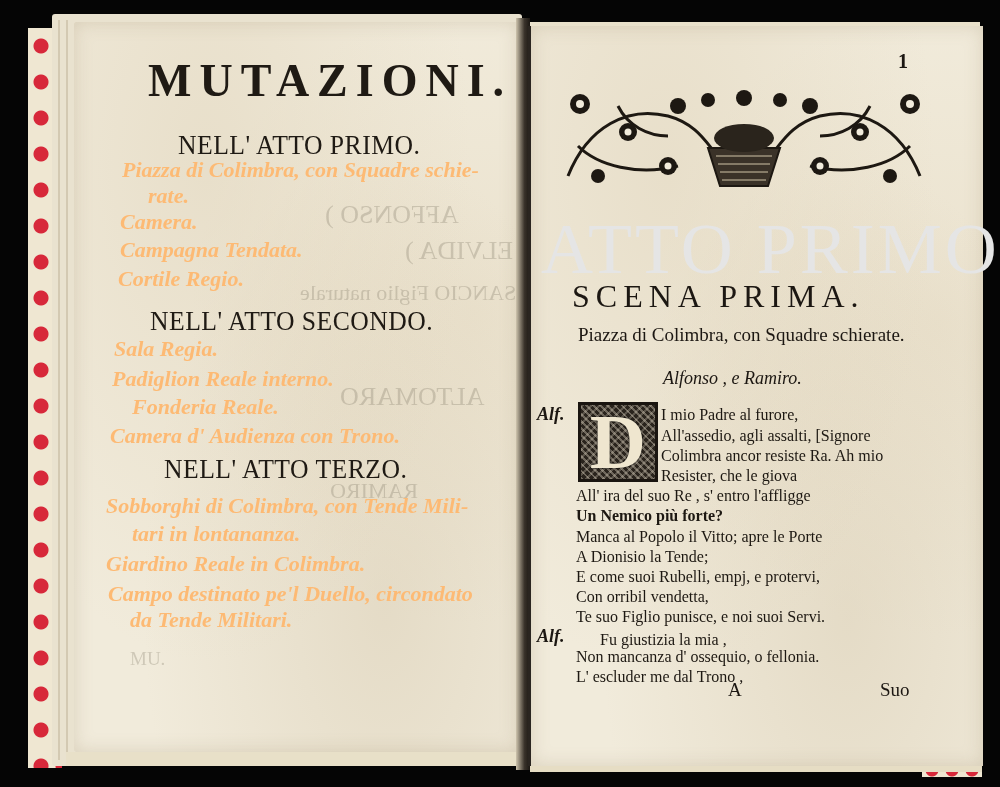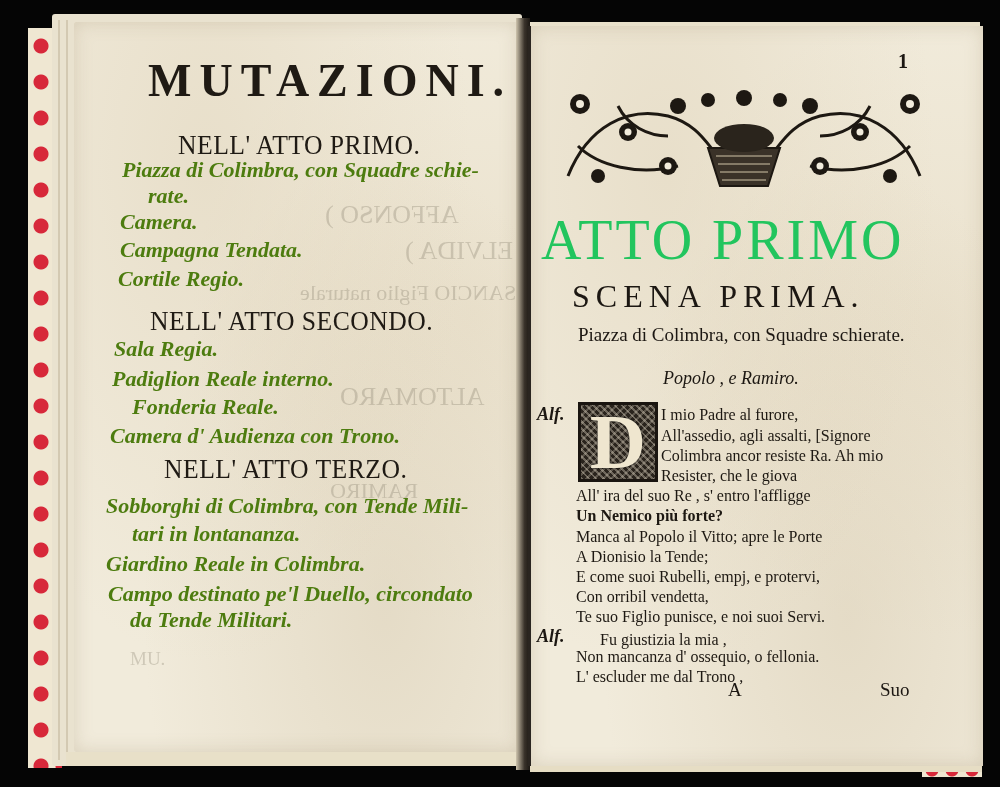--- a/index.html
+++ b/index.html
@@ -65,32 +65,32 @@
     position: absolute; left: 148px; top: 54px;
     font-size: 46px; font-weight: bold; letter-spacing: 8px;
     color: #1f1a14;
   }
   .act-head {
     position: absolute; font-size: 27px; color: #1f1a14; letter-spacing: 0.5px;
     transform: scaleX(0.95); transform-origin: left;
   }
   .scene-line {
     position: absolute; font-style: italic; font-weight: bold; font-size: 22px;
-    color: #4d7c0f; line-height: 27px; white-space: nowrap;
+    color: #fdba74; line-height: 27px; white-space: nowrap;
   }
   .ghost {
     position: absolute; color: rgba(120,110,95,.28); font-size: 26px; white-space: nowrap;
     transform: scaleX(-1);
   }
 
   
   .page-num { position: absolute; left: 898px; top: 50px; font-size: 20px; font-weight: bold; }
   .ornament { position: absolute; left: 558px; top: 86px; width: 372px; height: 106px; }
   .atto-title {
-    position: absolute; left: 541px; top: 208px; font-size: 56px; letter-spacing: 3px; color: #22c55e;
+    position: absolute; left: 541px; top: 208px; font-size: 72px; letter-spacing: 3px; color: #e5e5e5;
   }
   .scena-title {
     position: absolute; left: 572px; top: 278px; font-size: 32px; letter-spacing: 6px;
   }
   .setting { position: absolute; left: 578px; top: 324px; font-size: 19px; }
   .characters { position: absolute; left: 663px; top: 368px; font-size: 18px; font-style: italic; }
   .speaker { position: absolute; font-style: italic; font-weight: bold; font-size: 18px; }
   .dropcap {
     position: absolute; left: 578px; top: 402px; width: 74px; height: 74px;
     background: #2a241d;
@@ -189,21 +189,21 @@
   <path d="M150 62 L222 62 L210 100 L162 100 Z" fill="none" stroke="#1d1812" stroke-width="2"></path>
   <g stroke="#cfc3a6" stroke-width="1">
     <path d="M158 70 L214 70 M160 78 L212 78 M162 86 L210 86 M164 94 L208 94"></path>
   </g>
   <ellipse cx="186" cy="52" rx="30" ry="14" fill="#2a241c"></ellipse>
 </svg>
 
 <div class="atto-title">ATTO PRIMO</div>
 <div class="scena-title">SCENA PRIMA.</div>
 <div class="setting">Piazza di Colimbra, con Squadre schierate.</div>
-<div class="characters">Popolo , e Ramiro.</div>
+<div class="characters">Alfonso , e Ramiro.</div>
 
 <div class="speaker" style="left:537px;top:404px;">Alf.</div>
 <div class="dropcap">D</div>
 
 <div class="verse" style="left:661px;top:405px;">I mio Padre al furore,</div>
 <div class="verse" style="left:661px;top:426px;">All'assedio, agli assalti, [Signore</div>
 <div class="verse" style="left:661px;top:446px;">Colimbra ancor resiste Ra. Ah mio</div>
 <div class="verse" style="left:661px;top:466px;">Resister, che le giova</div>
 <div class="verse" style="left:576px;top:486px;">All' ira del suo Re , s' entro l'affligge</div>
 <div class="verse" style="left:576px;top:506px;font-weight:bold;">Un Nemico più forte?</div>

